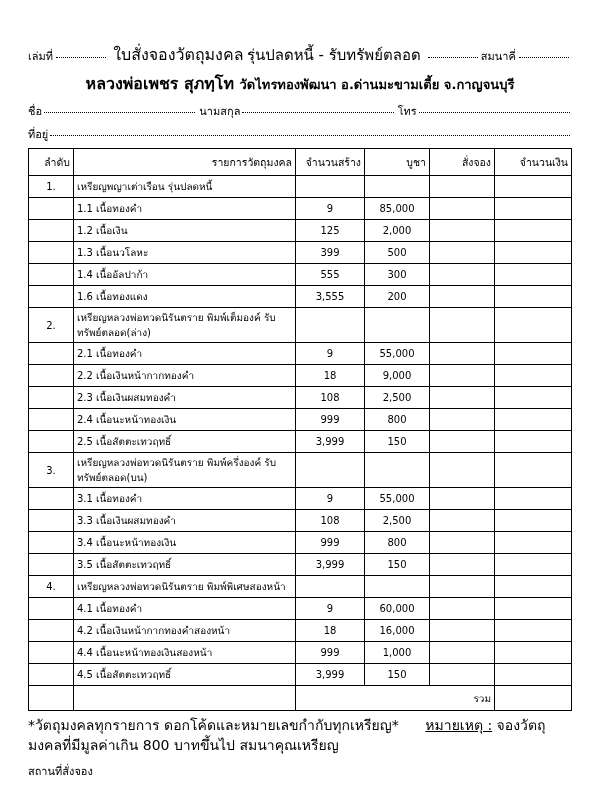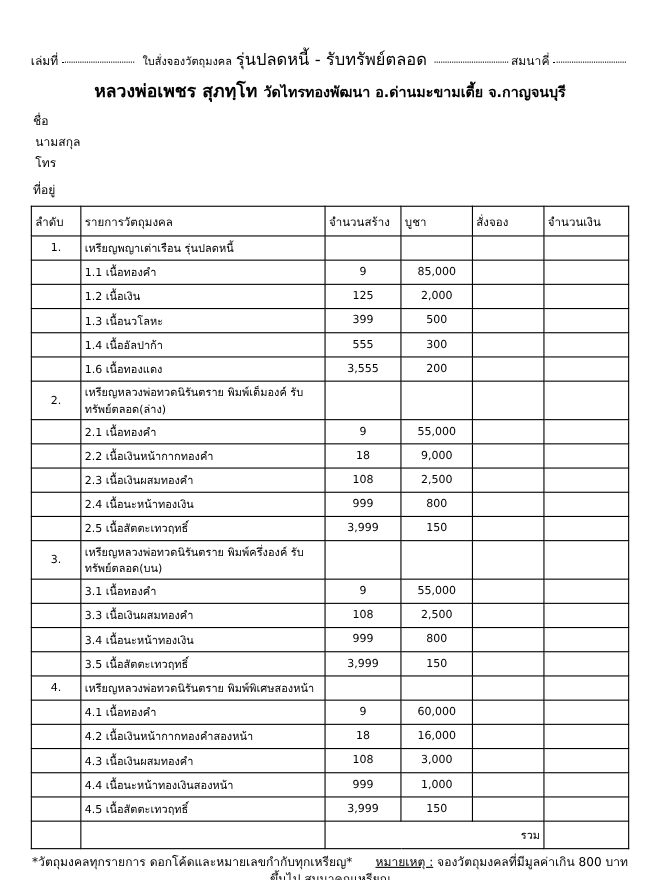--- a/index.html
+++ b/index.html
@@ -39,21 +39,21 @@
     border-bottom: 1px dotted #000;
     margin: 0 3px;
     transform: translateY(-2px);
   }
   .hdr-center {
     text-align: center;
     white-space: nowrap;
     padding: 0 4px;
   }
   .hdr-title-small {
-    font-size: 10px;
+    font-size: 16px;
   }
   .hdr-title-bold {
     font-size: 15px;
     font-weight: normal;
   }
   .hdr-no {
     white-space: nowrap;
     font-size: 11px;
   }
   .hdr-row2 {
@@ -65,21 +65,20 @@
   }
   .hdr-row2 .temple {
     font-size: 13px;
     font-weight: bold;
   }
   .field-line {
     display: flex;
     align-items: baseline;
     font-size: 11px;
     margin-bottom: 5px;
-    flex-direction: column;
   }
   .field-label { white-space: nowrap; }
   .field-dots {
     flex: 1;
     border-bottom: 1px dotted #000;
     margin: 0 2px;
     transform: translateY(-2px);
   }
   .mid-label { white-space: nowrap; padding-left: 2px;}
   
@@ -89,21 +88,21 @@
     table-layout: fixed;
     margin-top: 4px;
   }
   table.order td, table.order th {
     border: 1px solid #000;
     font-size: 10px;
     padding: 2px 3px;
     vertical-align: middle;
   }
   table.order thead th {
-    text-align: left;
+    text-align: right;
     font-weight: normal;
     font-size: 10.5px;
     height: 22px;
   }
   .col-no   { width: 38px;  text-align: center; }
   .col-desc { width: auto;  text-align: left; }
   .col-qty  { width: 62px;  text-align: center; }
   .col-price{ width: 58px;  text-align: center; }
   .col-res  { width: 58px;  text-align: center; }
   .col-amt  { width: 70px;  text-align: center; }
@@ -124,24 +123,23 @@
   }
   .row-h td { height: 17px; }
   .total-row td {
     height: 20px;
     text-align: right;
     font-size: 11px;
     padding-right: 8px;
   }
   
   .footnote {
-    font-size: 11px;
+    font-size: 14px;
     margin-top: 4px;
     line-height: 1.45;
-    text-align: center;
   }
   .footnote .u { text-decoration: underline; }
   .foot-fields { margin-top: 6px; }
 </style>
 </head>
 <body>
 
 <div class="page">
 
   <div class="hdr-row1">
@@ -341,28 +339,20 @@
         <tr class="row-h">
           <td class="col-no"></td>
           <td class="col-desc sub-desc">4.2 เนื้อเงินหน้ากากทองคำสองหน้า</td>
           <td class="col-qty">18</td>
           <td class="col-price">16,000</td>
           <td class="col-res"></td>
           <td class="col-amt"></td>
         </tr>
         <tr class="row-h">
           <td class="col-no"></td>
-          <td class="col-desc sub-desc">4.3 เนื้อเงินผสมทองคำ</td>
-          <td class="col-qty">108</td>
-          <td class="col-price">3,000</td>
-          <td class="col-res"></td>
-          <td class="col-amt"></td>
-        </tr>
-        <tr class="row-h">
-          <td class="col-no"></td>
           <td class="col-desc sub-desc">4.4 เนื้อนะหน้าทองเงินสองหน้า</td>
           <td class="col-qty">999</td>
           <td class="col-price">1,000</td>
           <td class="col-res"></td>
           <td class="col-amt"></td>
         </tr>
         <tr class="row-h">
           <td class="col-no"></td>
           <td class="col-desc sub-desc">4.5 เนื้อสัตตะเทวฤทธิ์</td>
           <td class="col-qty">3,999</td>

